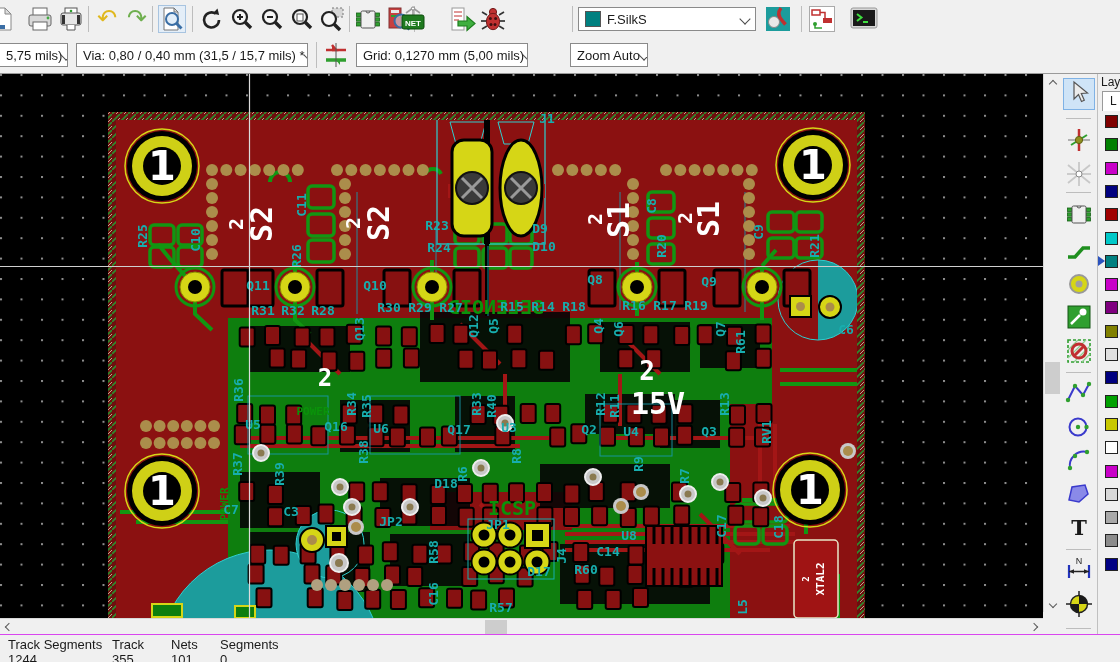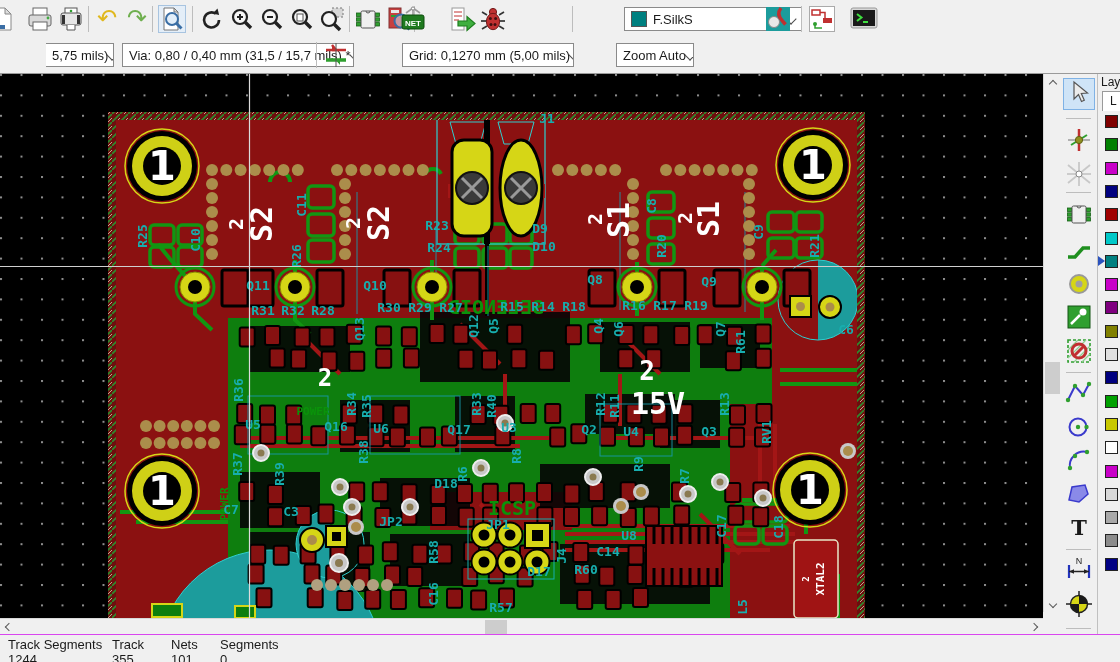--- a/index.html
+++ b/index.html
@@ -6,21 +6,21 @@
   #app{position:relative;width:1120px;height:662px;background:#f0f0f0;overflow:hidden;
        font-family:"Liberation Sans",sans-serif;font-size:13px;color:#1a1a1a;}
   
   .row1{position:absolute;left:0;top:0;width:1120px;height:38px;background:#f0f0f0;}
   .row2{position:absolute;left:0;top:38px;width:1120px;height:35px;background:#f0f0f0;
         border-bottom:1px solid #9a9a9a;text-align:right;}
   .tbi{position:absolute;top:5px;width:28px;height:28px;display:block;}
   .tbi svg{display:block;}
   .sep{position:absolute;top:6px;width:1px;height:26px;background:#bdbdbd;}
   .combo{position:absolute;height:24px;background:#fff;border:1px solid #8a8a8a;
-         display:flex;align-items:center;padding:0 6px;box-sizing:border-box;white-space:nowrap;overflow:hidden;margin-left:46px;}
+         display:flex;align-items:center;padding:0 6px;box-sizing:border-box;white-space:nowrap;overflow:hidden;}
   .combo .chev{margin-left:auto;}
   .chev{display:inline-block;width:7px;height:7px;border-right:1.7px solid #4a4a4a;
         border-bottom:1.7px solid #4a4a4a;transform:rotate(45deg);flex:0 0 auto;}
   .chev.up{transform:rotate(-135deg);}
   .chev.left{transform:rotate(135deg);}
   .chev.right{transform:rotate(-45deg);}
   .swatch14{width:14px;height:14px;border:1px solid #555;margin-right:6px;flex:0 0 auto;}
   
   #canvasWrap{position:absolute;left:0;top:74px;width:1043px;height:544px;background:#000;}
   

